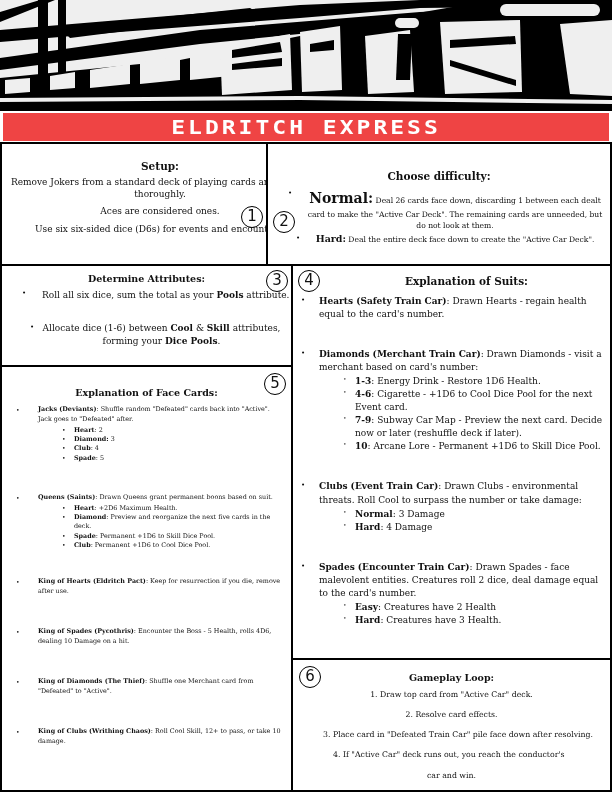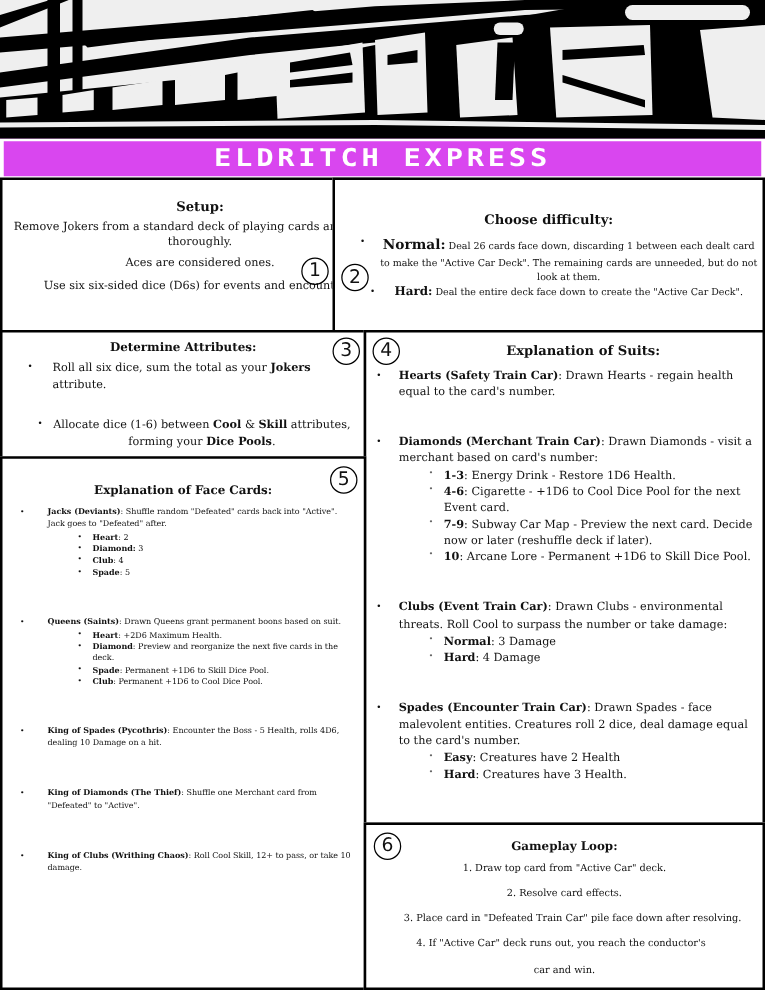--- a/index.html
+++ b/index.html
@@ -2,21 +2,21 @@
 <html><head>
 <meta charset="utf-8">
 <style>
   * { margin: 0; padding: 0; box-sizing: border-box; }
   html, body { width: 612px; height: 792px; background: #ffffff; overflow: hidden; }
   body { position: relative; font-family: "DejaVu Serif", "Liberation Serif", serif; color: #111; }
 
   .banner { position: absolute; left: 0; top: 0; width: 612px; height: 112px; background: #f2f2f2; overflow: hidden; }
   .banner svg { display: block; }
 
-  .title-bar { position: absolute; left: 0; top: 111px; width: 612px; height: 32px; background: #d946ef; border: 2px solid #fff; border-left: 3px solid #fff; border-right: 3px solid #fff; display: flex; align-items: center; justify-content: center; }
+  .title-bar { position: absolute; left: 0; top: 111px; width: 612px; height: 32px; background: #ef4444; border: 2px solid #fff; border-left: 3px solid #fff; border-right: 3px solid #fff; display: flex; align-items: center; justify-content: center; }
   .title-bar span { color: #fff; font-family: "DejaVu Sans Mono", "Liberation Mono", monospace; font-weight: bold; font-size: 23px; letter-spacing: 3px; transform: scaleY(0.85); text-transform: uppercase; }
 
   .panel { position: absolute; border: 2px solid #000; background: #fff; }
   .heading { font-weight: bold; font-size: 10.5px; text-align: center; }
   .p-center { text-align: center; font-size: 9px; line-height: 1.3; }
   .num { position: absolute; width: 22px; height: 22px; border: 1.5px solid #000; border-radius: 50%; font-family: "DejaVu Sans", sans-serif; font-size: 15px; line-height: 19px; text-align: center; }
 
   ul.b { list-style: none; }
   ul.b > li { position: relative; padding-left: 26px; font-size: 9px; line-height: 1.45; }
   ul.b > li::before { content: "•"; position: absolute; left: 8px; top: 0; font-size: 7px; }
@@ -81,33 +81,33 @@
   <div class="p-center" style="margin-bottom:6px;">Aces are considered ones.</div>
   <div class="p-center">Use six six-sided dice (D6s) for events and encounters.</div>
   <div class="num" style="left:239px; top:62px;">1</div>
 </div>
 
 <div class="panel" style="left:266px; top:142px; width:346px; height:124px;">
   <div class="num" style="left:5px; top:67px;">2</div>
   <div class="heading" style="margin-top:26px; margin-bottom:6px;">Choose difficulty:</div>
   <div style="position:relative; padding:0 4px 0 36px; font-size:7.6px; line-height:1.5; text-align:center;">
     <span style="position:absolute; left:20px; top:0; font-size:7px;">•</span>
-    <b style="font-size:11px;">Normal:</b><span> Deal 26 cards face down, discarding 1 between each dealt card to make the "Active Car Deck". The remaining cards  are unneeded, but do not look at them.</span>
+    <b style="font-size:14px;">Normal:</b><span> Deal 26 cards face down, discarding 1 between each dealt card to make the "Active Car Deck". The remaining cards  are unneeded, but do not look at them.</span>
   </div>
   <div style="position:relative; padding:0 4px 0 36px; font-size:7.6px; line-height:1.5; text-align:center;">
     <span style="position:absolute; left:28px; top:1px; font-size:7px;">•</span>
     <b style="font-size:9.5px;">Hard:</b><span> Deal the entire deck face down to create the  "Active Car Deck".</span>
   </div>
 </div>
 
 <div class="panel" style="left:0; top:264px; width:293px; height:112px;">
   <div class="heading" style="margin-top:7px; margin-bottom:5px; font-size:9.5px;">Determine Attributes:</div>
   <div style="position:relative; padding-left:40px; font-size:9px; line-height:1.4;">
     <span style="position:absolute; left:20px; font-size:7px;">•</span>
-    <span>Roll all six dice, sum the total as your </span><b>Jokers</b><span> attribute.</span>
+    <span>Roll all six dice, sum the total as your </span><b>Pools</b><span> attribute.</span>
   </div>
   <div style="position:relative; padding:0 10px 0 40px; margin-top:20px; font-size:9px; line-height:1.5; text-align:center;">
     <span style="position:absolute; left:28px; font-size:7px;">•</span>
     <span>Allocate dice (1-6) between </span><b>Cool</b><span> &amp; </span><b>Skill</b><span> attributes, forming your </span><b>Dice Pools</b><span>.</span>
   </div>
   <div class="num" style="left:264px; top:4px;">3</div>
 </div>
 
 <div class="panel" style="left:291px; top:264px; width:321px; height:396px;">
   <div class="num" style="left:5px; top:4px;">4</div>
@@ -150,20 +150,21 @@
       </ul>
     </li>
     <li style="margin-top:30px; padding-right:10px;"><b>Queens (Saints)</b><span>: Drawn Queens grant permanent boons based on suit.</span>
       <ul class="sub">
         <li><b>Heart</b><span>: +2D6 Maximum Health.</span></li>
         <li><b>Diamond</b><span>: Preview and reorganize the next five cards in the deck.</span></li>
         <li><b>Spade</b><span>: Permanent +1D6 to Skill Dice Pool.</span></li>
         <li><b>Club</b><span>: Permanent +1D6 to Cool Dice Pool.</span></li>
       </ul>
     </li>
+    <li style="margin-top:27px; padding-right:6px;"><b>King of Hearts (Eldritch Pact)</b><span>: Keep for resurrection if you die, remove after use.</span></li>
     <li style="margin-top:30px; padding-right:6px;"><b>King of Spades (Pycothris)</b><span>: Encounter the Boss - 5 Health, rolls 4D6, dealing 10 Damage on a hit.</span></li>
     <li style="margin-top:30px; padding-right:6px;"><b>King of Diamonds (The Thief)</b><span>: Shuffle one Merchant card from "Defeated" to "Active".</span></li>
     <li style="margin-top:30px; padding-right:6px;"><b>King of Clubs (Writhing Chaos)</b><span>: Roll Cool Skill, 12+ to pass, or take 10 damage.</span></li>
   </ul>
 </div>
 
 <div class="panel" style="left:291px; top:658px; width:321px; height:134px;">
   <div class="num" style="left:6px; top:6px;">6</div>
   <div class="heading" style="margin-top:12px; margin-bottom:7px; font-size:9.5px;">Gameplay Loop:</div>
   <div class="p-center" style="font-size:7.8px; margin-bottom:10px;">1. Draw top card from "Active Car" deck.</div>

